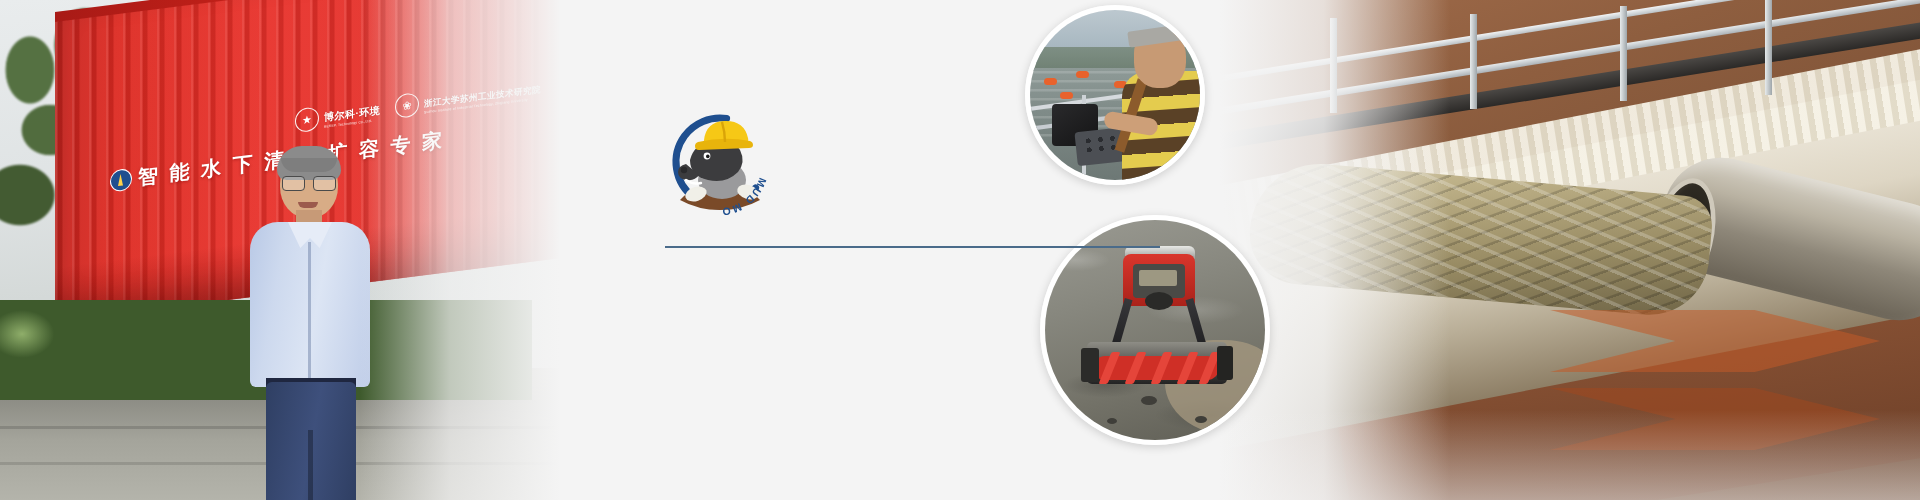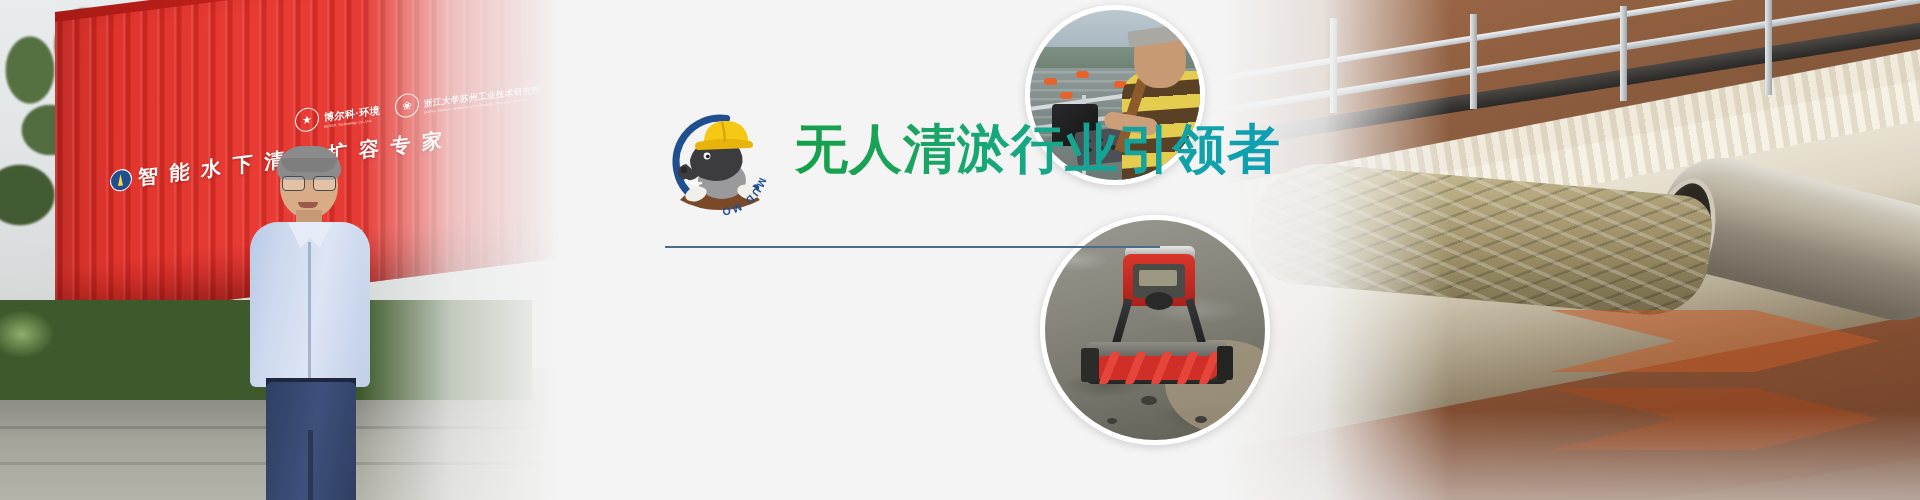--- a/index.html
+++ b/index.html
@@ -386,18 +386,17 @@
 
         <ellipse cx="36" cy="90" rx="11" ry="7" fill="#f0efe8" transform="rotate(-18 36 90)"></ellipse>
         <ellipse cx="88" cy="88" rx="11" ry="7" fill="#f0efe8" transform="rotate(16 88 88)"></ellipse>
 
         <text font-family="Liberation Sans, sans-serif" font-size="10.5" font-weight="700" fill="#1f4f8f" letter-spacing="1.6">
           <textPath href="#ringpath" startOffset="2%">MUD MOLE</textPath>
         </text>
       </svg>
     </div>
 
-    <div class="headline">无人清淤行业引领者</div>
 
     <div class="rule"></div>
   </div>
 
 </div>
 
 </body></html>

